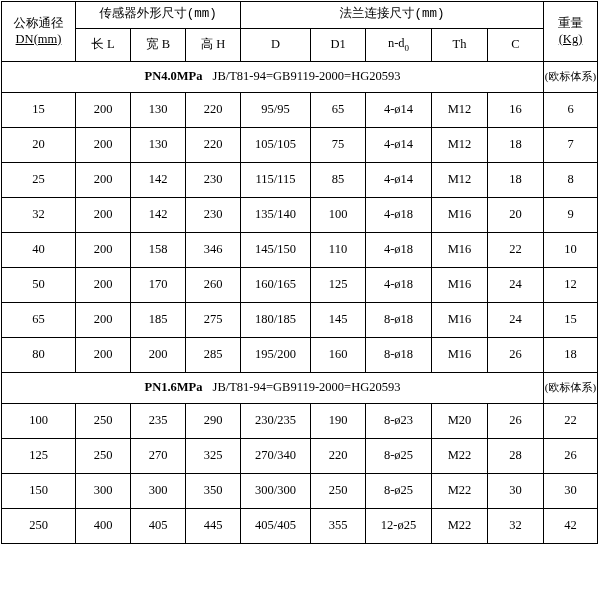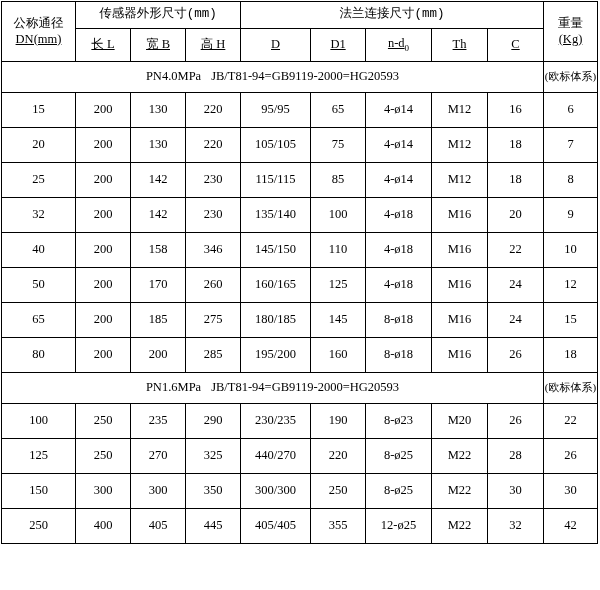--- a/index.html
+++ b/index.html
@@ -30,41 +30,40 @@
     line-height: 1.25;
   }
   .hdr-group {
     height: 26px;
     font-size: 12.5px;
     font-family: Liberation Mono, monospace;
   }
   .hdr-sub {
     height: 32px;
     font-size: 12.5px;
-    text-decoration: underline;
   }
   .hdr-dn {
     font-size: 12.5px;
     line-height: 1.5;
   }
   .hdr-dn .l1 { display: block; }
   .hdr-dn .l2 { display: block; text-decoration: underline; }
   .data-row td {
     height: 34px;
   }
   .band-row td {
     height: 30px;
     font-size: 12.5px;
   }
   .band-left {
     text-align: left;
     padding-left: 8px;
   }
   .band-left .pn {
-    font-weight: normal;
+    font-weight: bold;
     margin-right: 10px;
   }
   .sub {
     font-size: 9px;
     vertical-align: sub;
   }
   
   col.c-dn    { width: 74px; }
   col.c-l     { width: 55px; }
   col.c-b     { width: 55px; }
@@ -229,21 +228,21 @@
         <td>8-ø23</td>
         <td>M20</td>
         <td>26</td>
         <td>22</td>
       </tr>
       <tr class="data-row">
         <td>125</td>
         <td>250</td>
         <td>270</td>
         <td>325</td>
-        <td>440/270</td>
+        <td>270/340</td>
         <td>220</td>
         <td>8-ø25</td>
         <td>M22</td>
         <td>28</td>
         <td>26</td>
       </tr>
       <tr class="data-row">
         <td>150</td>
         <td>300</td>
         <td>300</td>

